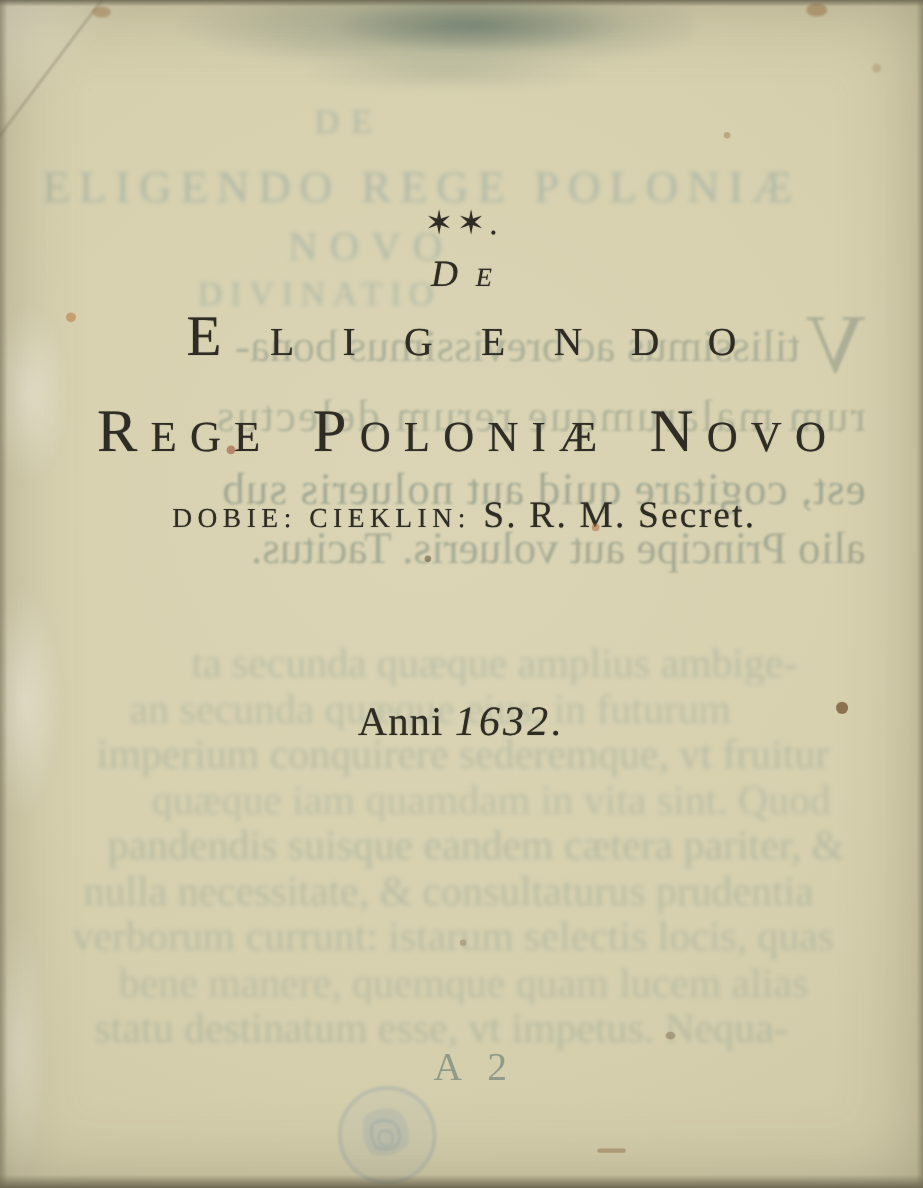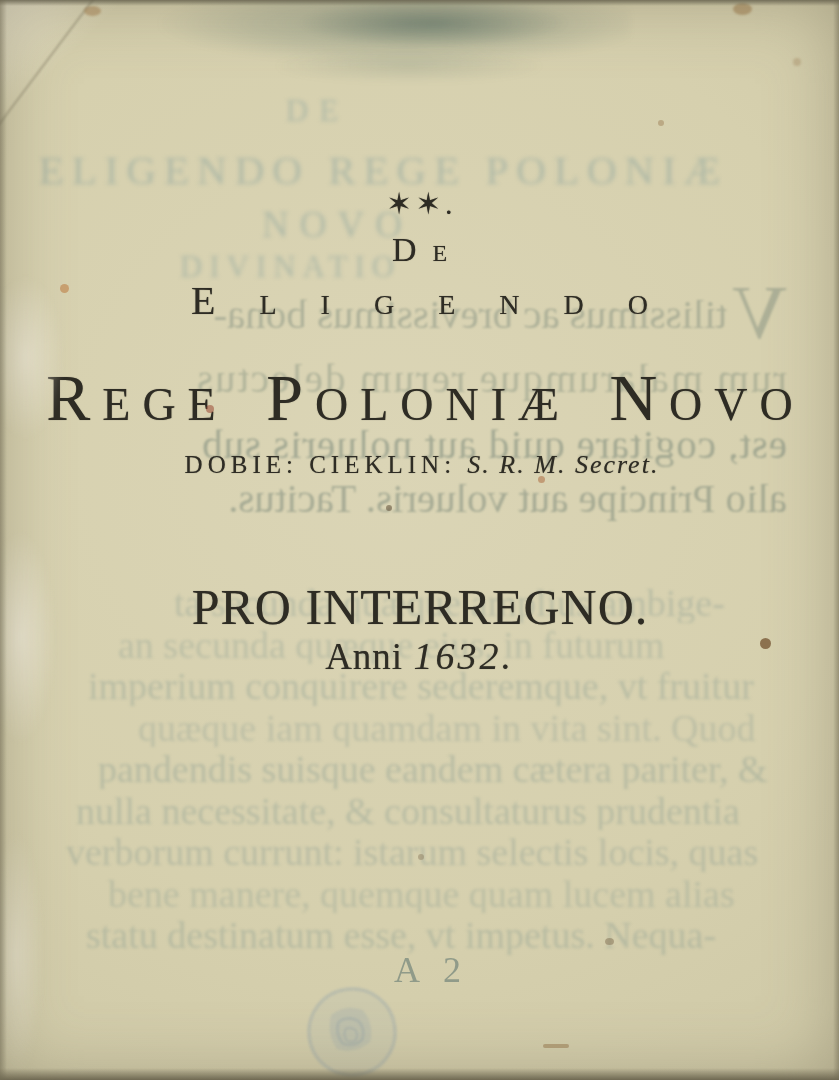--- a/index.html
+++ b/index.html
@@ -48,25 +48,25 @@
   .r4 { padding-left:40px;  opacity:.95; }
   .r5 { padding-left:18px;  opacity:.9; }
   .r6 { padding-left:8px;   opacity:.85; }
   .r7 { padding-left:50px;  opacity:.8; }
   .r8 { padding-left:28px;  opacity:.9; }
 
   
   .ink { color:#2e2c24; text-shadow:0 0 1px rgba(46,44,36,0.55); }
   .orn   { top:186px; font-size:30px; letter-spacing:4px; text-indent:4px;
            font-family:"Liberation Serif","DejaVu Sans",serif; }
-  .t-de  { top:231px; font-size:34px; font-variant:small-caps; letter-spacing:16px; text-indent:16px; }
-  .t-elig{ top:277px; font-size:40px; font-variant:small-caps; letter-spacing:44px; text-indent:44px; }
-  .t-rege{ top:360px; font-size:66px; font-variant:small-caps; letter-spacing:12px; text-indent:12px; word-spacing:10px; }
+  .t-de  { top:231px; font-size:34px; font-variant:small-caps; letter-spacing:16px; text-indent:16px;font-style:italic; }
+  .t-elig{ top:277px; font-size:52px; font-variant:small-caps; letter-spacing:44px; text-indent:44px; }
+  .t-rege{ top:360px; font-size:55px; font-variant:small-caps; letter-spacing:12px; text-indent:12px; word-spacing:10px; }
   .t-dobie{ top:450px; font-size:25px; letter-spacing:5px; text-indent:5px; }
-  .dobie-ital { font-style:italic; font-size:26px; letter-spacing:2px;text-align:right; }
+  .dobie-ital { font-size:34px; letter-spacing:2px;text-align:right; }
   .t-div { top:483px; font-size:75px; letter-spacing:33px; text-indent:33px; }
   .t-pro { top:578px; font-size:50px; letter-spacing:1px; text-indent:1px; }
   .t-anni{ top:634px; font-size:37px; letter-spacing:1px; }
   .anni-year { font-style:italic; font-size:38px; letter-spacing:3px; }
   .sig   { top:949px; font-size:36px; letter-spacing:8px; text-indent:24px;
            color:rgba(98,120,114,0.60); filter:blur(0.7px); }
 
   .stamp { position:absolute; left:302px; top:984px; width:100px; height:96px;
            filter:blur(1.2px); opacity:.8; transform:rotate(-8deg); }
 
@@ -134,21 +134,20 @@
   </div>
 
   <div class="abs ctr ink orn">✶✶.</div>
   <div class="abs ctr ink t-de">De</div>
   <div class="abs ctr ink t-elig">Eligendo</div>
   <div class="abs ctr ink t-rege">Rege Poloniæ Novo</div>
   <div class="abs ctr ink t-dobie">
     <span>DOBIE: CIEKLIN:</span>
     <span class="dobie-ital">S. R. M. Secret.</span>
   </div>
-  <div class="abs ctr ink t-pro">PRO INTERREGNO.</div>
   <div class="abs ctr ink t-anni">
     <span>Anni</span>
     <span class="anni-year">1632.</span>
   </div>
   <div class="abs ctr sig">A 2</div>
 
   <svg class="stamp" viewBox="0 0 100 96">
     <circle cx="50" cy="48" r="43" fill="none" stroke="#7d96ab" stroke-width="3.5" opacity="0.38"></circle>
     <circle cx="50" cy="48" r="41" fill="#8aa2b5" opacity="0.12"></circle>
     <path d="M32 28 q16 -9 32 0 q9 15 3 32 q-17 11 -34 3 q-9 -17 -1 -35 z" fill="#7d96ab" opacity="0.22"></path>

